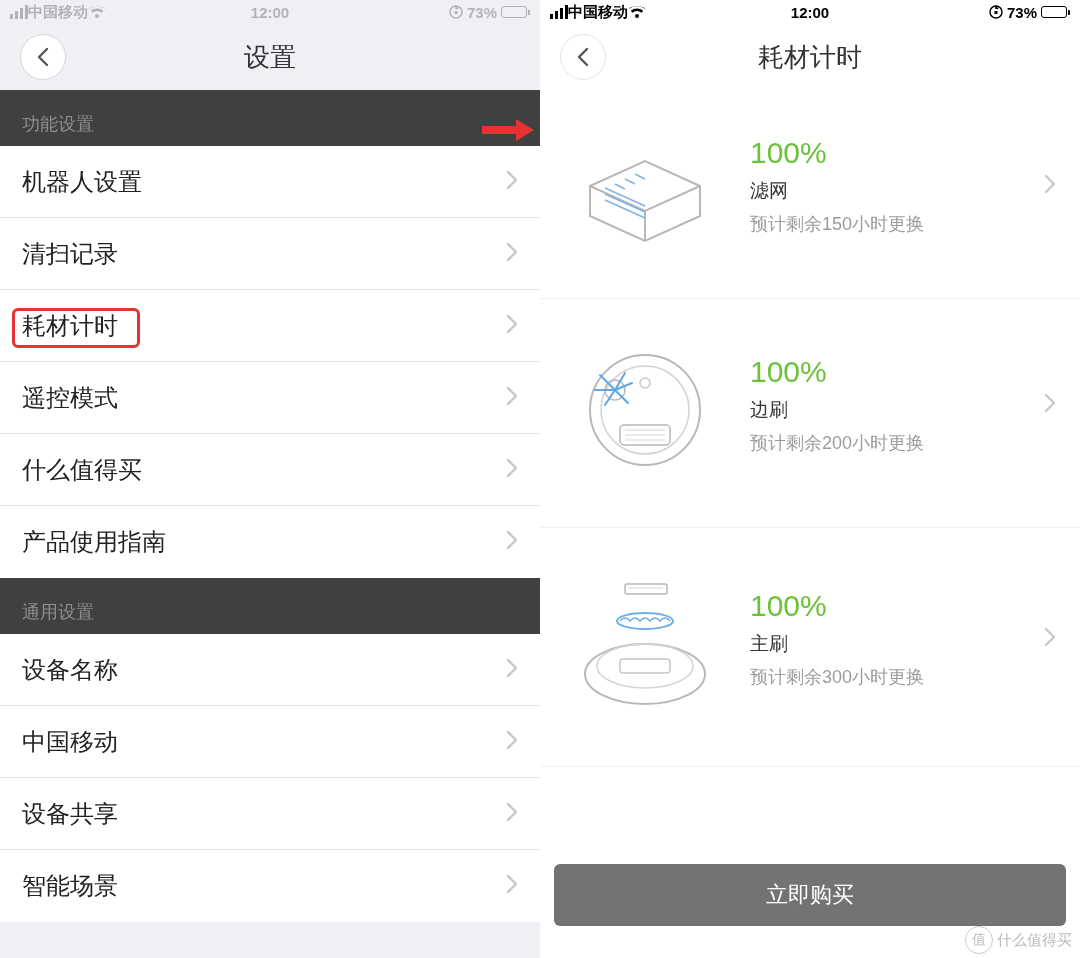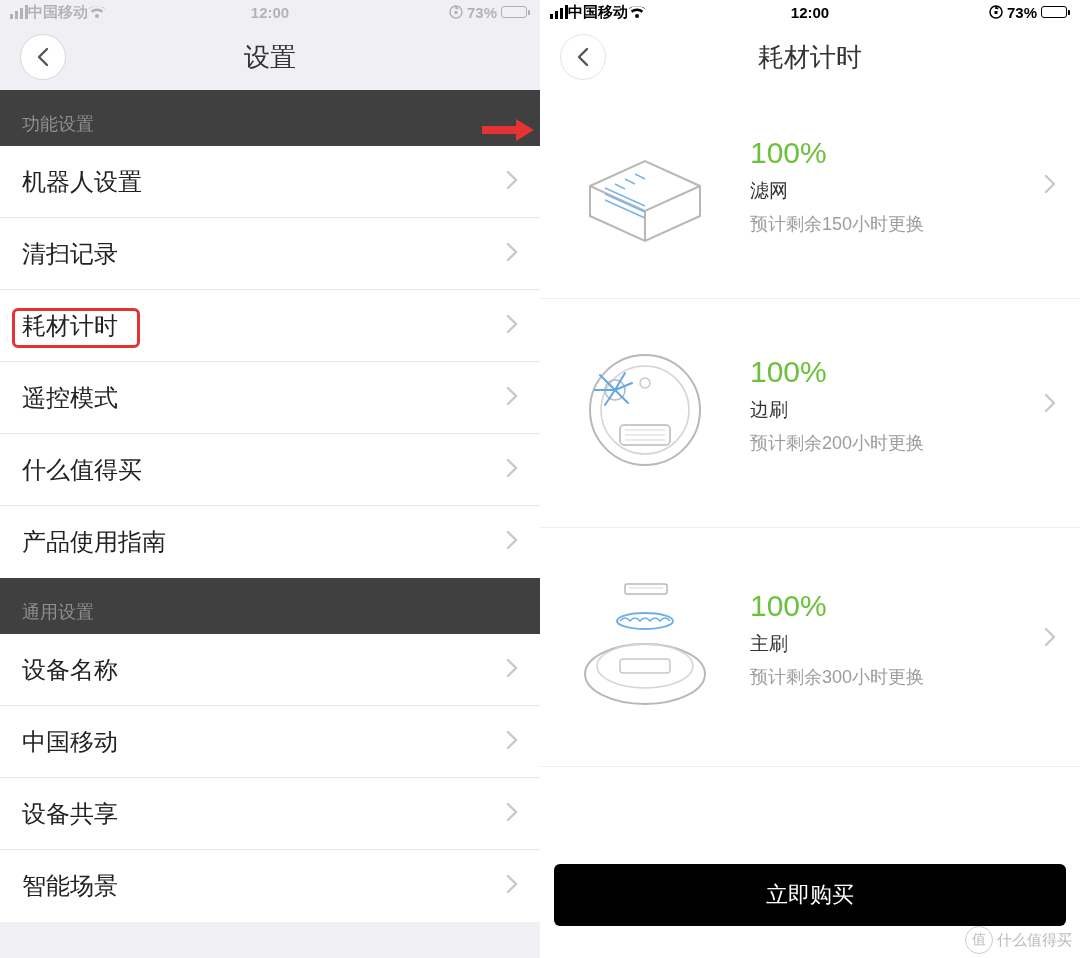--- a/index.html
+++ b/index.html
@@ -40,21 +40,21 @@
   .consumables{flex:1;overflow:hidden}
   .c-row{display:flex;align-items:center;padding:36px 18px 52px 0;border-bottom:1px solid #f0f0f0}
   .c-img{width:210px;min-width:210px;display:flex;align-items:center;justify-content:center}
   .c-info{flex:1;display:flex;flex-direction:column;gap:8px}
   .c-pct{font-size:30px;color:#6ac13a;font-weight:400}
   .c-name{font-size:19px;color:#333}
   .c-sub{font-size:18px;color:#9c9c9c}
   .c-chevron{color:#c7c7cc;padding-right:6px}
   
   .buy-bar{padding:10px 14px 32px 14px}
-  .buy-btn{background:#000000;color:#fff;font-size:22px;height:62px;border-radius:6px;display:flex;align-items:center;justify-content:center}
+  .buy-btn{background:#737373;color:#fff;font-size:22px;height:62px;border-radius:6px;display:flex;align-items:center;justify-content:center}
   
   .watermark{position:absolute;right:8px;bottom:4px;font-size:15px;color:#bbb;display:flex;align-items:center;gap:4px;z-index:10}
   .wm-circle{width:28px;height:28px;border:1px solid #ccc;border-radius:50%;display:flex;align-items:center;justify-content:center;font-size:14px;color:#bbb}
 </style>
 </head>
 <body>
 
 <div class="phone left">
   <div class="status-bar">
     <div class="status-left">

